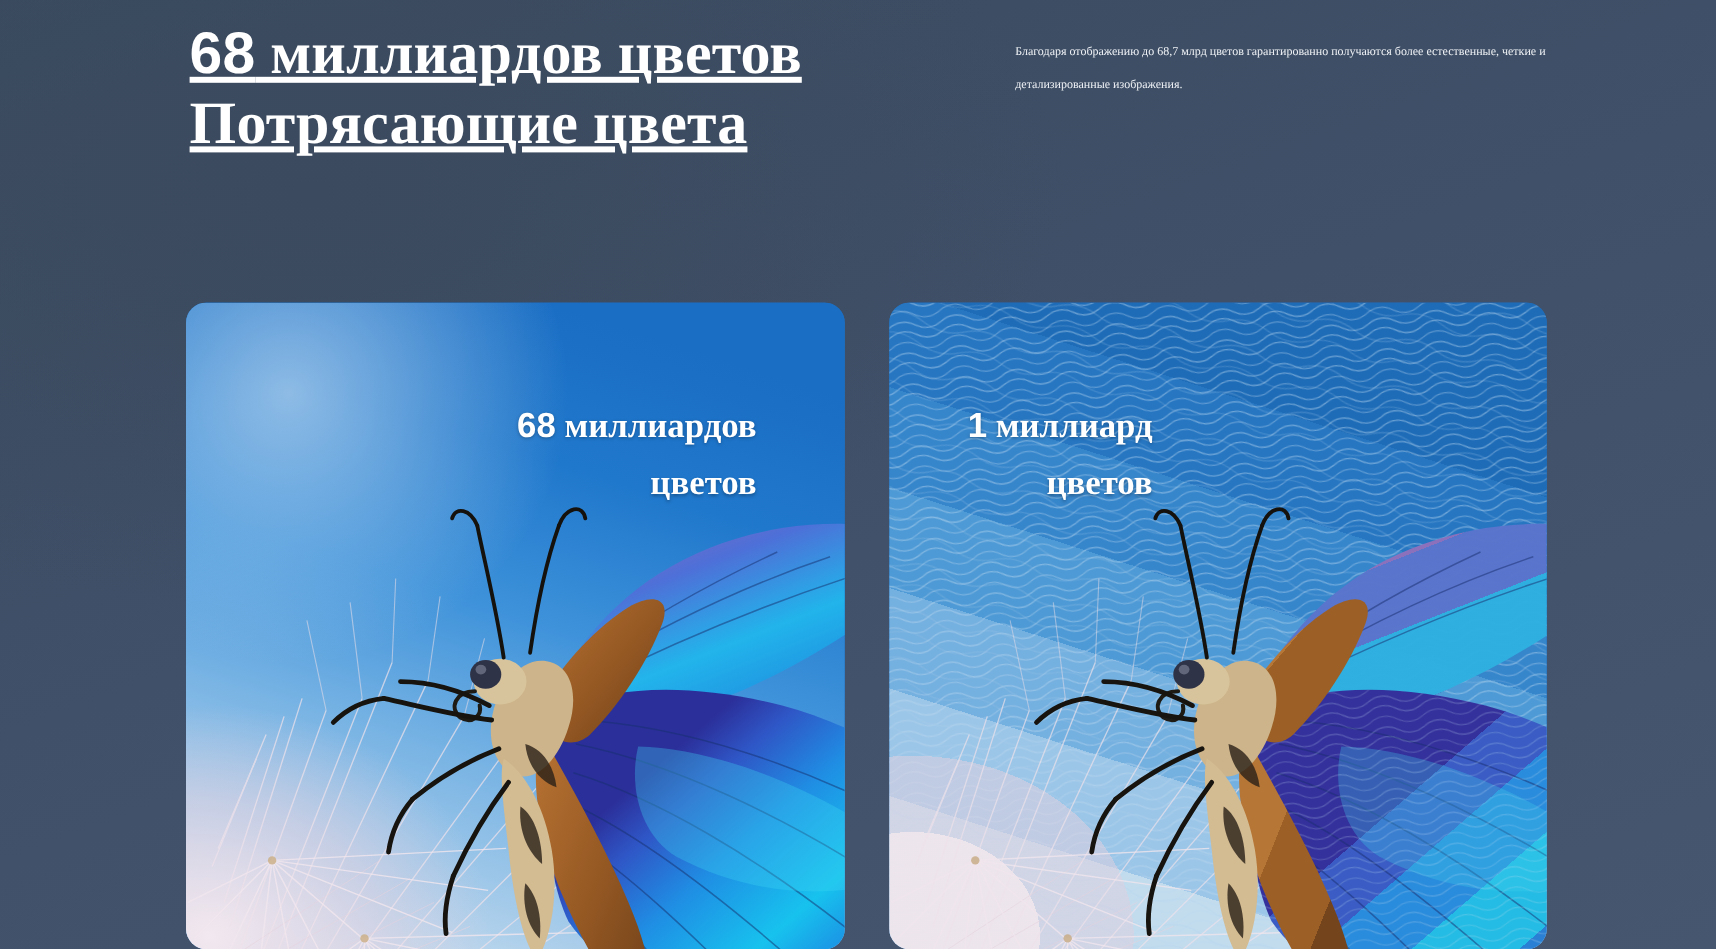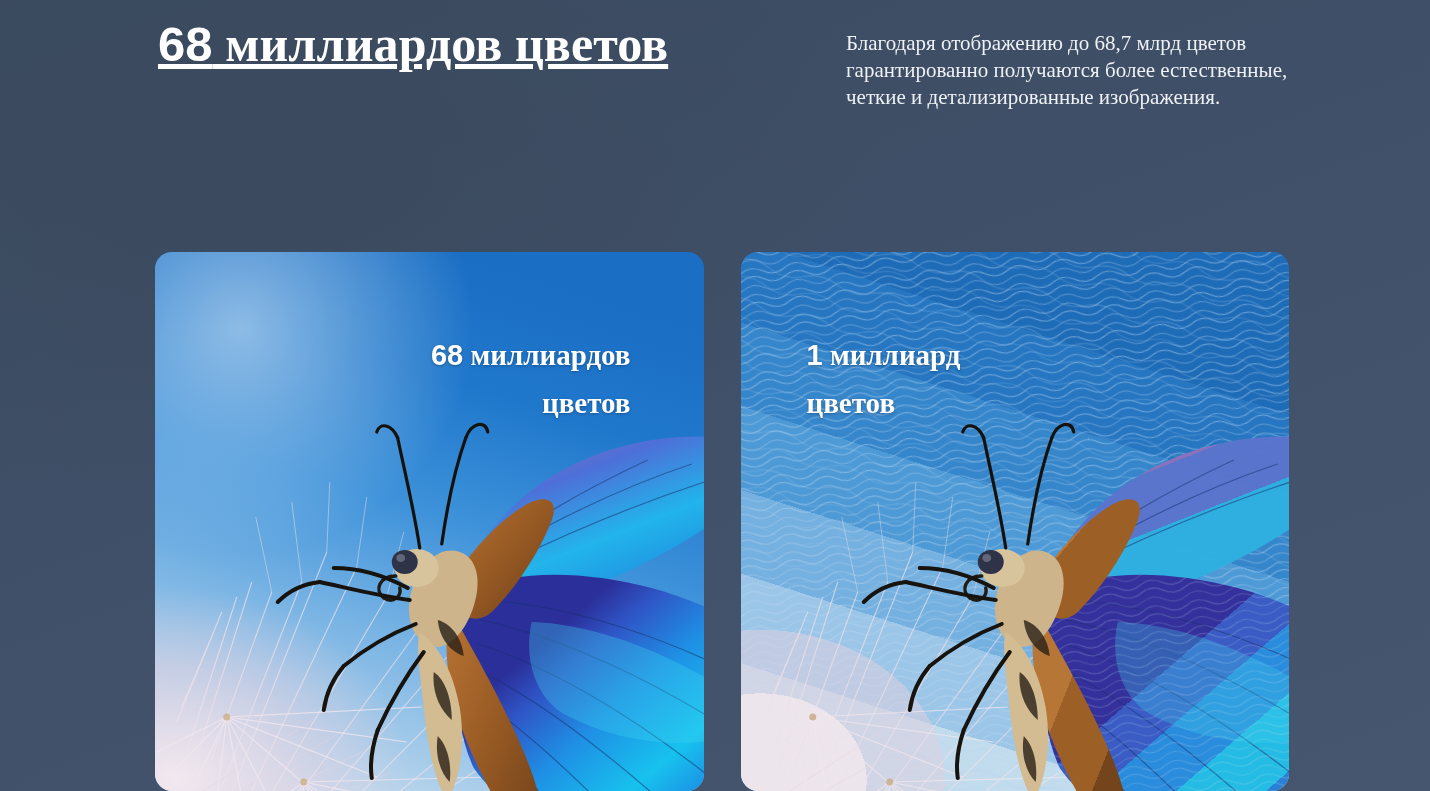--- a/index.html
+++ b/index.html
@@ -41,21 +41,21 @@
   }
   .headline-line2 { display: block; }
 
   .intro {
     position: absolute;
     left: 846px;
     top: 30px;
     width: 450px;
     color: #eef1f5;
     font-family: "Liberation Serif", serif;
-    font-size: 21px;
+    font-size: 10px;
     line-height: 27px;
     font-weight: 400;
   }
 
   
   .cards {
     position: absolute;
     left: 155px;
     top: 252px;
     width: 1134px;
@@ -99,28 +99,29 @@
   }
 
   .label-left {
     right: 73px;
     top: 79px;
     text-align: right;
   }
   .label-right {
     left: 66px;
     top: 79px;
-    text-align: left;
+    text-align: right;
   }
 </style>
 </head>
 <body>
 
 <h1 class="headline">
   <span class="num">68</span><span> миллиардов цветов</span>
+  <span class="headline-line2">Потрясающие цвета</span>
 </h1>
 
 <p class="intro">Благодаря отображению до 68,7 млрд цветов гарантированно получаются более естественные, четкие и детализированные изображения.</p>
 
 <div class="cards">
 
   <div class="card">
     <svg class="photo" viewBox="0 0 555 539" preserveAspectRatio="xMidYMid slice">
       <defs>
         <linearGradient id="skyL" x1="0.55" y1="0" x2="0.22" y2="1">

